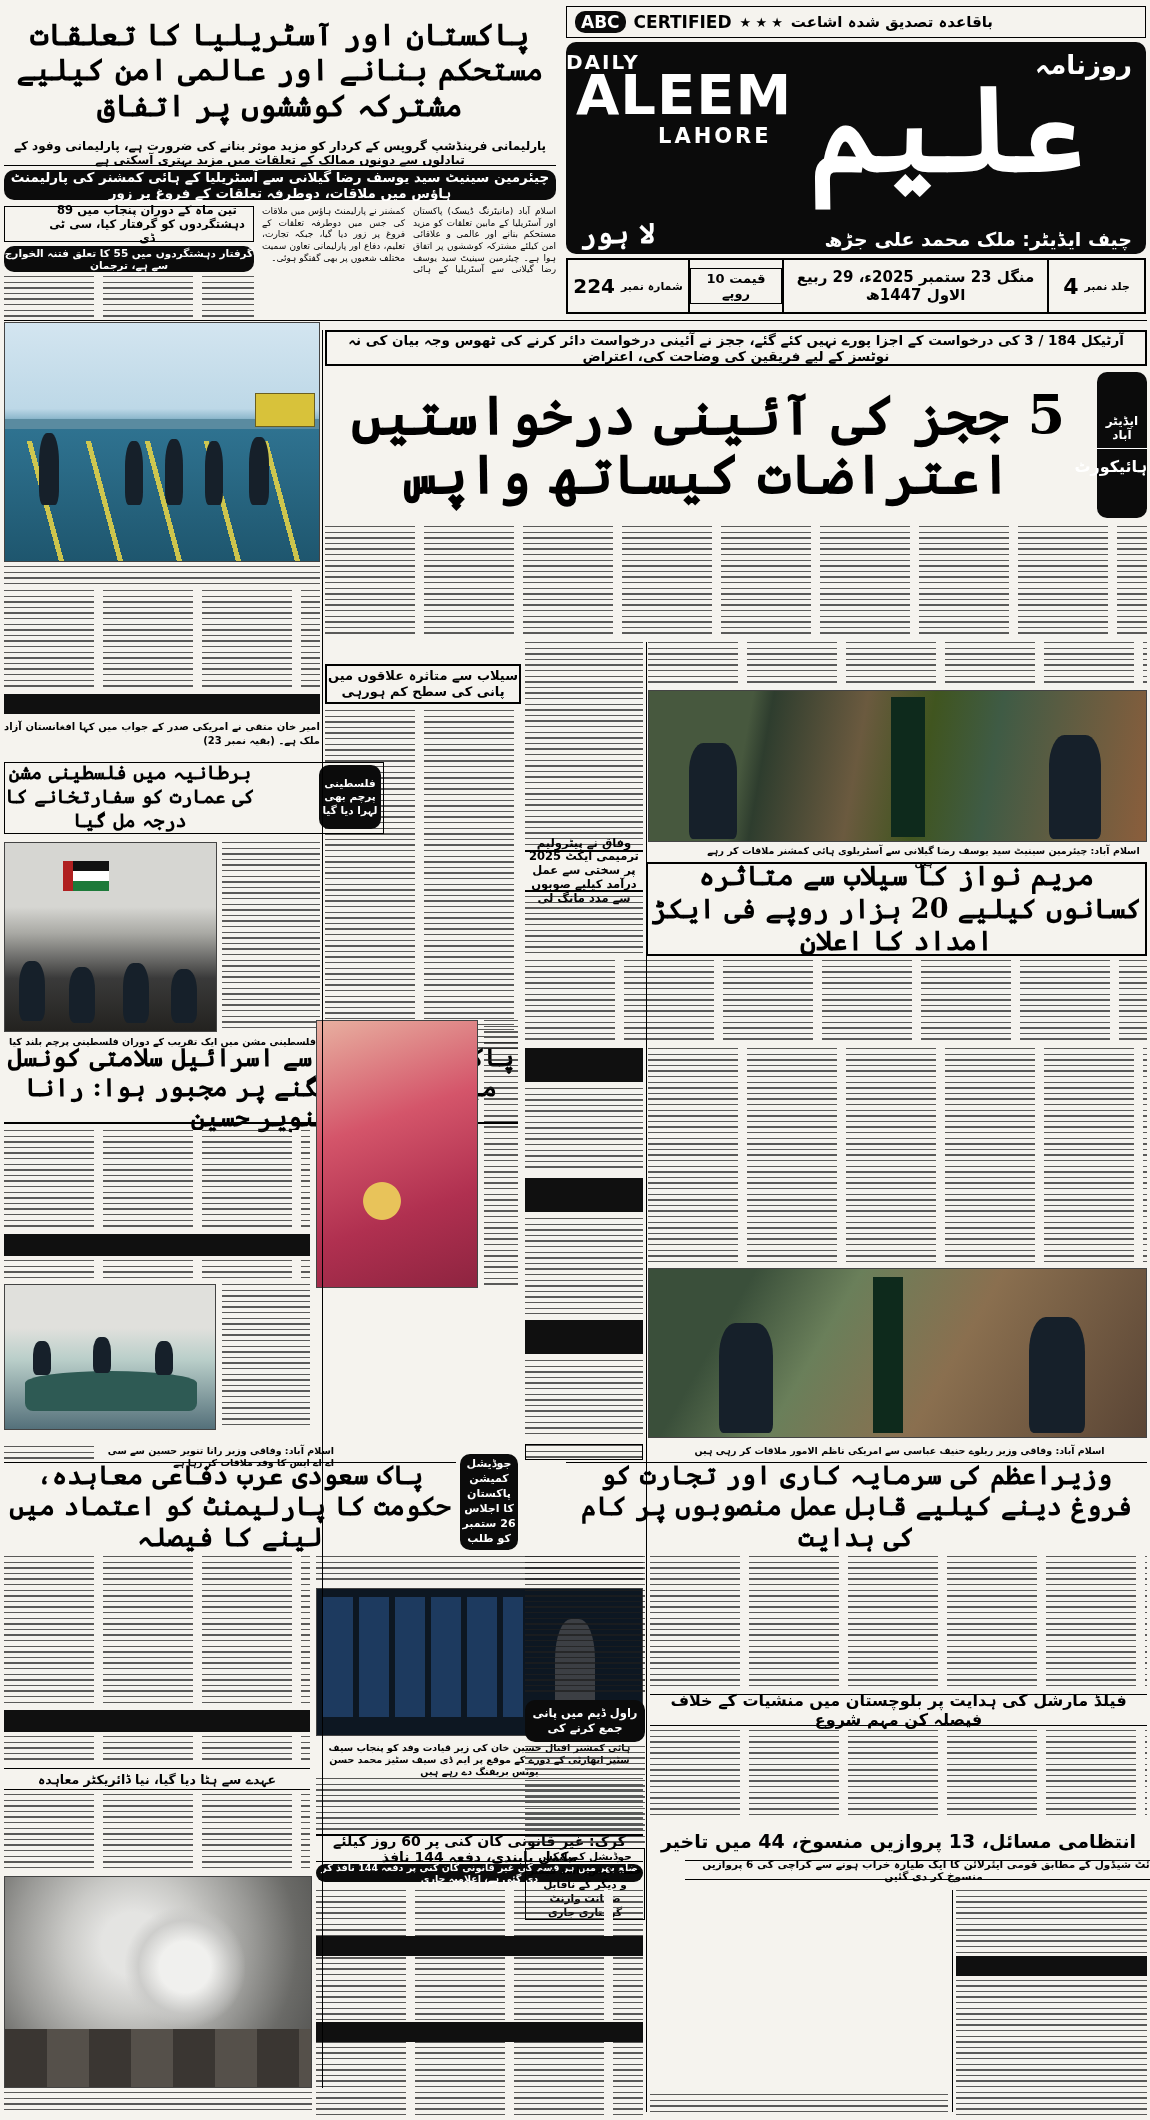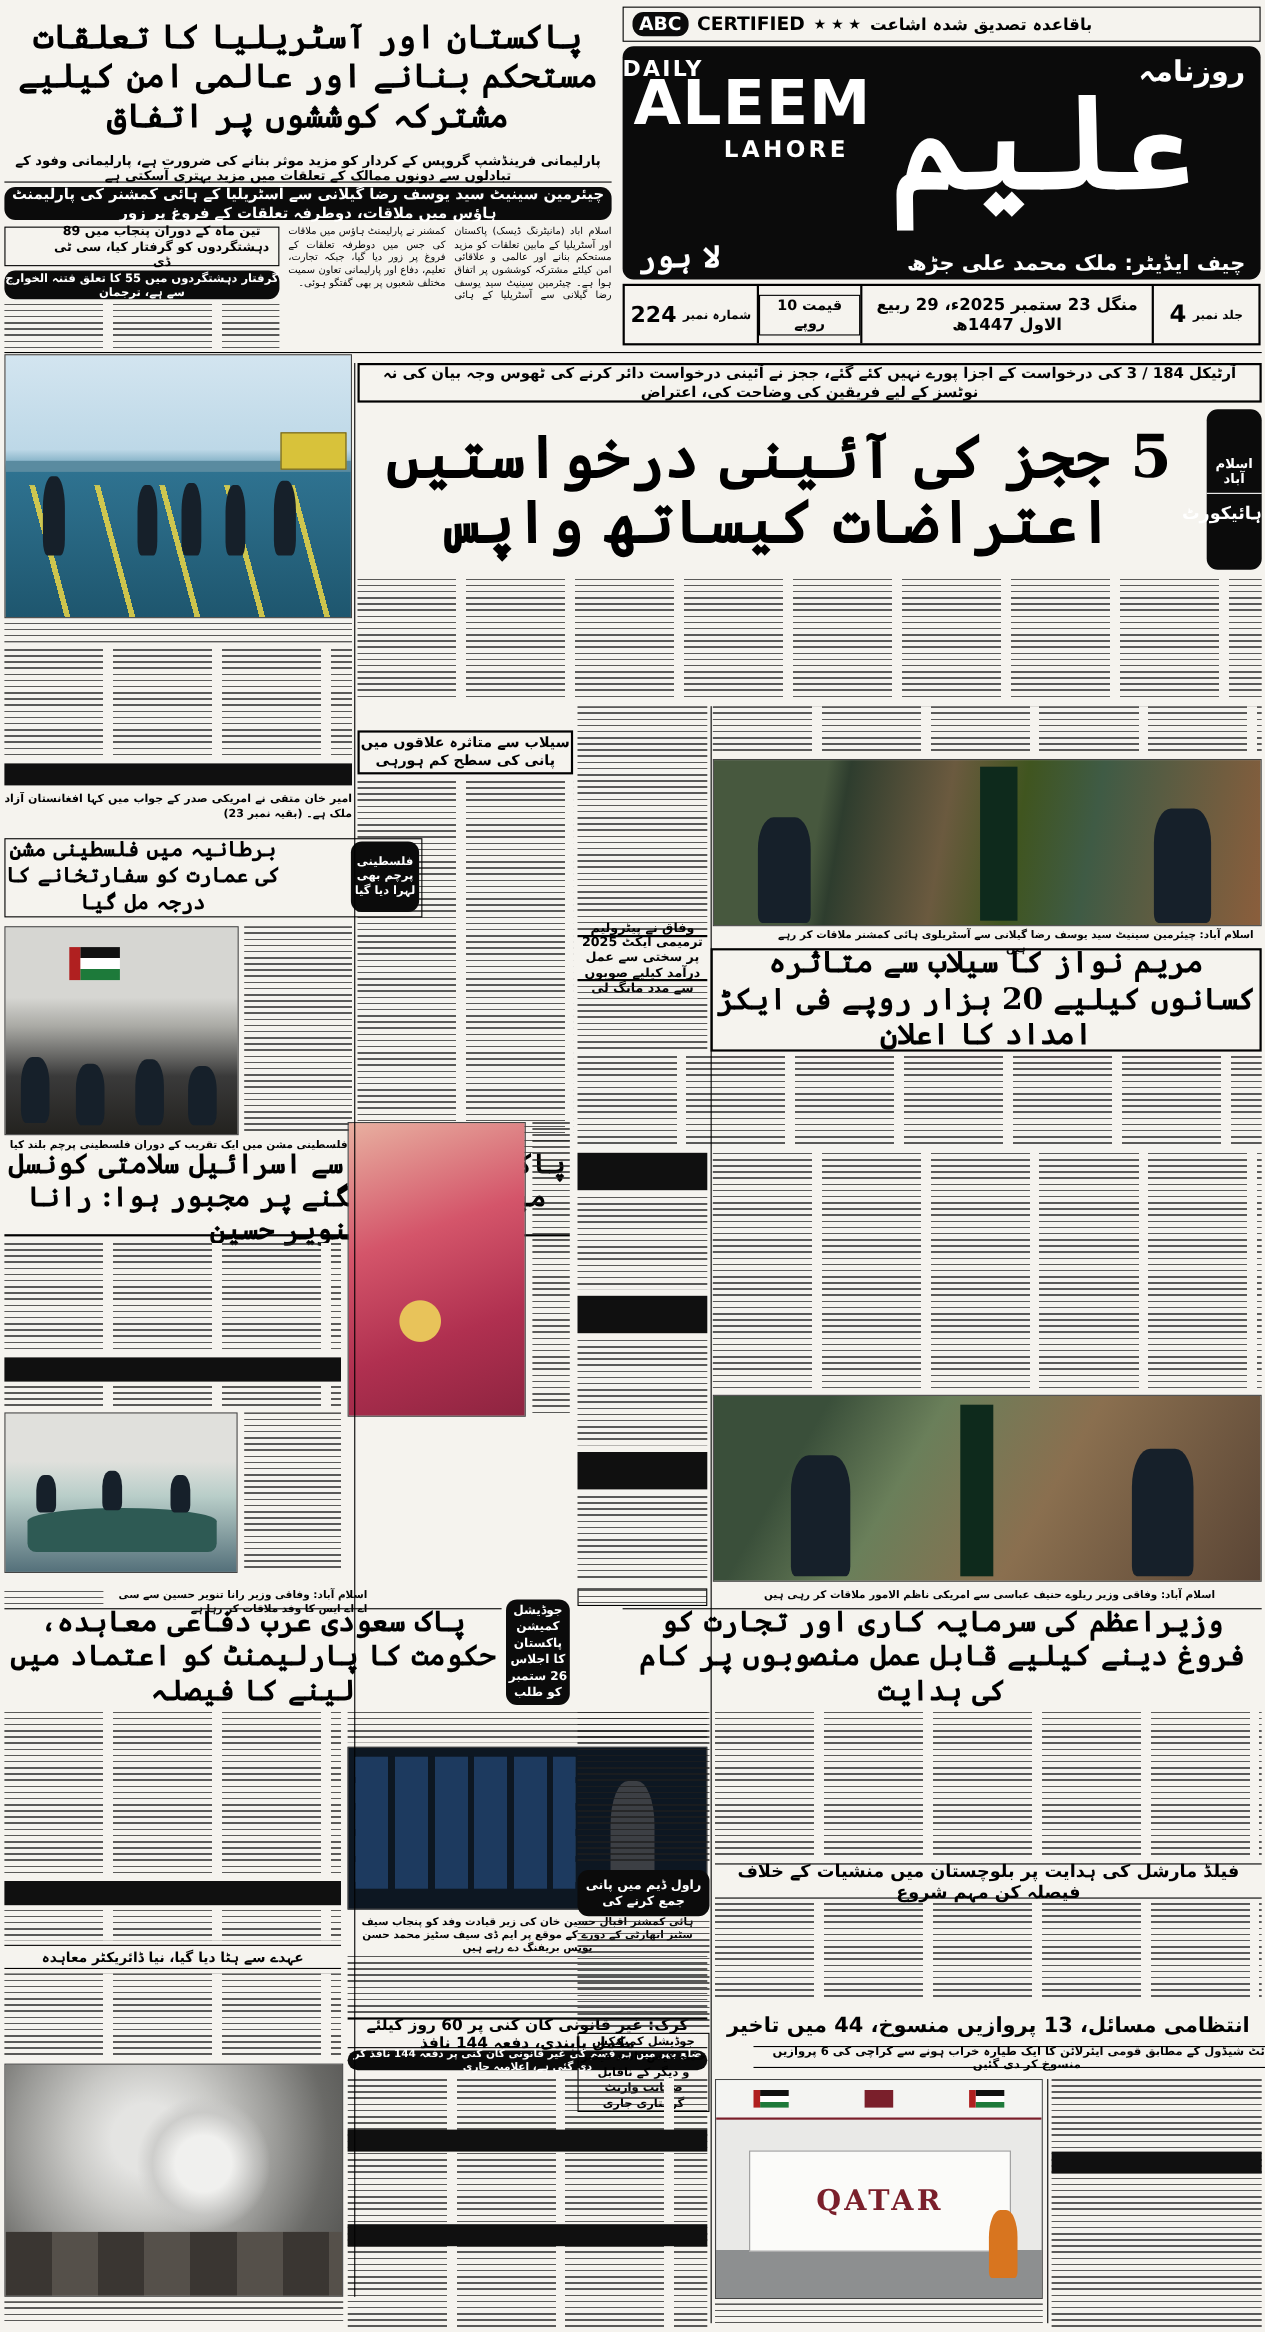--- a/index.html
+++ b/index.html
@@ -79,21 +79,21 @@
     <div class="sil" style="left:160px;top:116px;width:18px;height:66px;"></div>
     <div class="sil" style="left:200px;top:118px;width:18px;height:64px;"></div>
     <div class="sil" style="left:244px;top:114px;width:20px;height:68px;"></div>
     <div class="abs" style="left:250px;top:70px;width:60px;height:34px;background:#d8c23a;border:1px solid #6a5e20;"></div>
   </div>
   <div class="abs fill1" style="left:4px;top:566px;width:316px;height:18px;"></div>
 
   <div class="abs ur bdr ctr" style="left:325px;top:330px;width:822px;height:36px;font-size:13.5px;font-weight:bold;">آرٹیکل 184 / 3 کی درخواست کے اجزا پورے نہیں کئے گئے، ججز نے آئینی درخواست دائر کرنے کی ٹھوس وجہ بیان کی نہ نوٹسز کے لیے فریقین کی وضاحت کی، اعتراض</div>
 
   <div class="abs rev" style="left:1097px;top:372px;width:50px;height:146px;display:flex;flex-direction:column;justify-content:center;gap:8px;text-align:center;">
-    <span class="ur" style="font-size:12px;font-weight:bold;border-bottom:1px solid #fff;padding-bottom:6px;">اسلام آباد</span>
+    <span class="ur" style="font-size:12px;font-weight:bold;border-bottom:1px solid #fff;padding-bottom:6px;">ایڈیٹر آباد</span>
     <span class="ur" style="font-size:16px;font-weight:bold;">ہائیکورٹ</span>
   </div>
   <div class="abs ur cal ctr" style="left:325px;top:370px;width:766px;height:150px;font-size:54px;line-height:1.1;">5 ججز کی آئینی درخواستیں اعتراضات کیساتھ واپس</div>
 
   <div class="abs fill" style="left:325px;top:526px;width:822px;height:112px;"></div>
 
   <div class="abs ur bdr ctr" style="left:325px;top:664px;width:196px;height:40px;font-size:13px;font-weight:bold;line-height:1.25;">سیلاب سے متاثرہ علاقوں میں پانی کی سطح کم ہورہی</div>
   <div class="abs fill" style="left:325px;top:710px;width:196px;height:320px;"></div>
 
   <div class="abs fill1" style="left:525px;top:642px;width:118px;height:204px;"></div>
@@ -217,31 +217,20 @@
          repeating-linear-gradient(to right,#3a3632 0 42px,#55504a 42px 84px);"></div>
     <div class="abs" style="left:120px;top:30px;width:120px;height:120px;background:
          radial-gradient(circle,#f0f0ee 0 30%,rgba(200,200,198,.8) 55%,transparent 72%);"></div>
   </div>
   <div class="abs fill1" style="left:4px;top:2092px;width:308px;height:20px;"></div>
 
   <div class="abs fill" style="left:316px;top:1890px;width:327px;height:226px;"></div>
   <div class="abs darkbar" style="left:316px;top:1936px;width:327px;height:20px;"></div>
   <div class="abs darkbar" style="left:316px;top:2022px;width:327px;height:20px;"></div>
 
-  <div class="abs ph" style="left:650px;top:1890px;width:298px;height:200px;background:linear-gradient(180deg,#cfd6da 0 18%,#e9e9e7 18% 78%,#8d8f90 78% 100%);">
-    <div class="abs" style="left:0;top:0;width:100%;height:36px;background:#f4f4f2;border-bottom:2px solid #7a1f2b;display:flex;align-items:center;justify-content:space-around;">
-      <span style="width:26px;height:16px;background:linear-gradient(180deg,#111 0 33%,#fff 33% 66%,#1d7a3a 66% 100%);border-left:6px solid #b02020;display:inline-block;"></span>
-      <span style="width:26px;height:16px;background:#7a1f2b;display:inline-block;"></span>
-      <span style="width:26px;height:16px;background:linear-gradient(180deg,#111 0 33%,#fff 33% 66%,#1d7a3a 66% 100%);border-left:6px solid #b02020;display:inline-block;"></span>
-    </div>
-    <div class="abs" style="left:30px;top:64px;width:238px;height:92px;background:#fbfbf9;border:1px solid #999;display:flex;align-items:center;justify-content:center;">
-      <span style="color:#7a1f2b;font-weight:bold;font-size:26px;letter-spacing:3px;font-family:'DejaVu Serif',serif;">QATAR</span>
-    </div>
-    <div class="sil" style="left:248px;top:118px;width:26px;height:62px;background:#d8751f;border-radius:40% 40% 10% 10%;"></div>
-  </div>
   <div class="abs fill1" style="left:650px;top:2094px;width:298px;height:18px;"></div>
 
   <div class="abs fill1" style="left:956px;top:1890px;width:191px;height:226px;"></div>
   <div class="abs darkbar" style="left:956px;top:1956px;width:191px;height:20px;"></div>
 
   <div class="abs vline" style="left:322px;top:330px;height:1758px;"></div>
   <div class="abs vline" style="left:646px;top:642px;height:1470px;"></div>
   <div class="abs vline" style="left:952px;top:1890px;height:222px;"></div>
   <div class="abs" style="left:4px;top:320px;width:1143px;height:0;border-top:1px solid #000;"></div>
 

